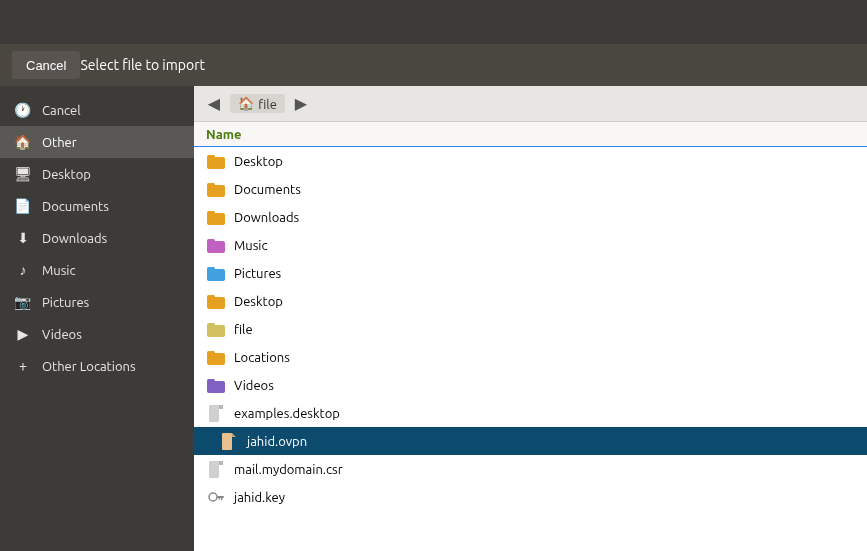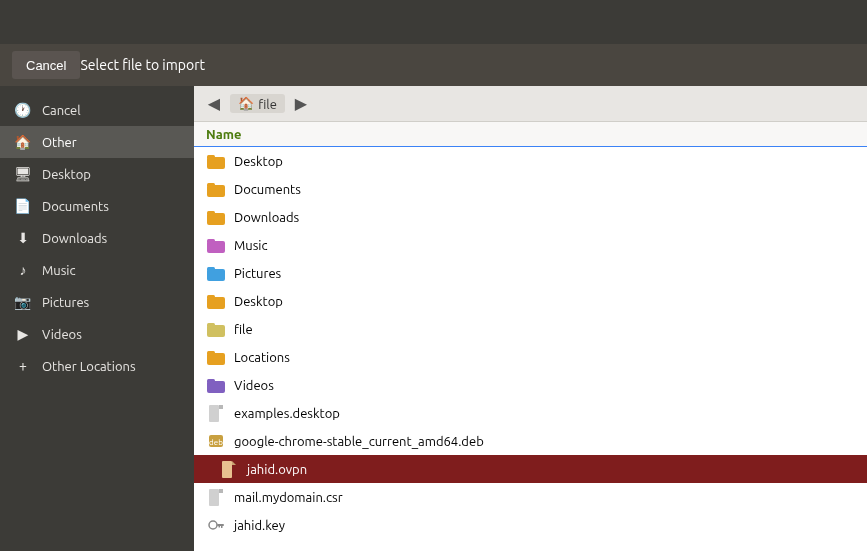--- a/index.html
+++ b/index.html
@@ -163,21 +163,21 @@
 
     .file-row {
       display: flex;
       align-items: center;
       padding: 4px 12px;
       gap: 8px;
       cursor: pointer;
       min-height: 28px;
     }
     .file-row.selected {
-      background: #7f1d1d;
+      background: #0c4a6e;
       color: #fff;
       padding-left: 25px;
     }
 
     .file-icon {
       width: 20px;
       height: 20px;
       flex-shrink: 0;
       display: flex;
       align-items: center;
@@ -346,29 +346,20 @@
           <div class="file-row">
             <div class="file-icon">
               <svg width="14" height="17" viewBox="0 0 14 17">
                 <rect x="0" y="0" width="10" height="17" rx="1" fill="#d0d0d0"></rect>
                 <polygon points="10,0 14,4 10,4" fill="#b0b0b0"></polygon>
                 <rect x="10" y="0" width="4" height="4" rx="0" fill="#b8b8b8"></rect>
               </svg>
             </div>
             <span class="file-name">examples.desktop</span>
           </div>
-          <div class="file-row">
-            <div class="file-icon">
-              <svg width="16" height="16" viewBox="0 0 16 16">
-                <rect x="1" y="2" width="14" height="12" rx="2" fill="#c8a040"></rect>
-                <text x="8" y="12" text-anchor="middle" font-size="8" fill="white">deb</text>
-              </svg>
-            </div>
-            <span class="file-name">google-chrome-stable_current_amd64.deb</span>
-          </div>
           <div class="file-row selected">
             <div class="file-icon">
               <svg width="14" height="17" viewBox="0 0 14 17">
                 <rect x="0" y="0" width="10" height="17" rx="1" fill="#e8c090"></rect>
                 <polygon points="10,0 14,4 10,4" fill="#c8a070"></polygon>
               </svg>
             </div>
             <span class="file-name">jahid.ovpn</span>
           </div>
           <div class="file-row">

